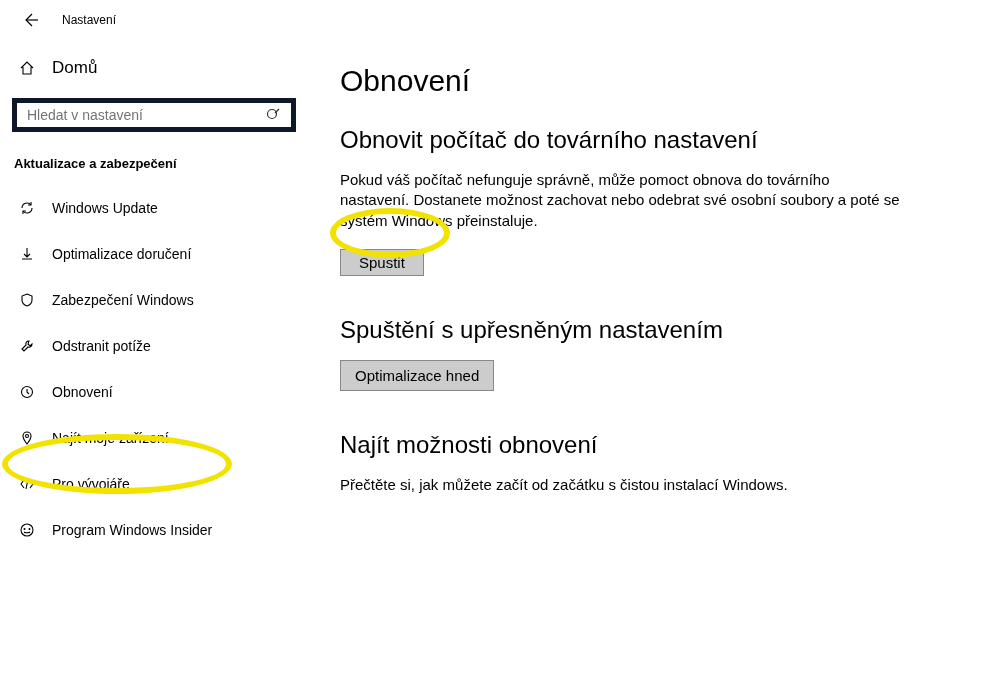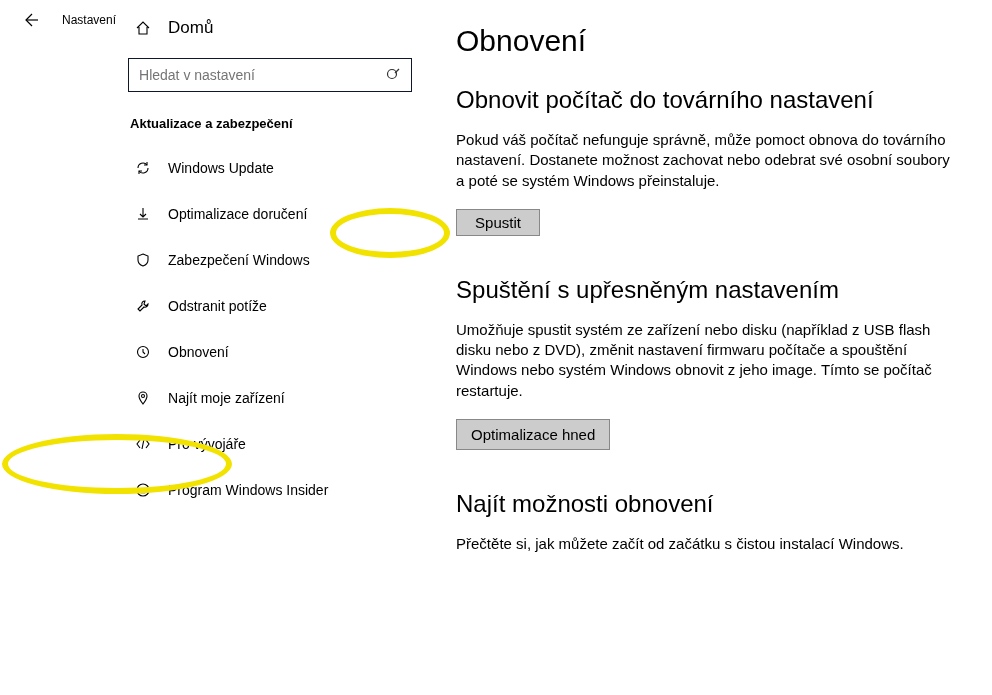--- a/index.html
+++ b/index.html
@@ -1,26 +1,26 @@
 <!DOCTYPE html>
 <html><head>
 <meta charset="utf-8">
 <style>
   * { box-sizing: border-box; margin: 0; padding: 0; }
   html, body { width: 992px; height: 695px; font-family: "Segoe UI", sans-serif; background: #fff; color: #000; overflow: hidden; }
-  .window { display: flex; flex-direction: row; height: 100%; justify-content: center; }
+  .window { display: flex; flex-direction: column; height: 100%; justify-content: center; }
   .titlebar { display: flex; align-items: center; height: 40px; padding-left: 20px; }
   .titlebar .back { width: 20px; height: 20px; display: flex; align-items: center; justify-content: center; cursor: pointer; }
   .titlebar .title { margin-left: 22px; font-size: 12px; }
   .body { display: flex; flex: 1; }
   .sidebar { width: 310px; padding: 8px 0 0 0; }
   .home-row { display: flex; align-items: center; height: 40px; padding-left: 18px; cursor: pointer; font-size: 17px; }
   .home-row .icon { width: 18px; margin-right: 16px; display: flex; justify-content: center; }
   .search-wrap { padding: 10px 14px 10px 12px; }
-  .search { display: flex; align-items: center; border: 1px solid #0f172a; height: 34px; padding: 0 10px; background: #fff; }
+  .search { display: flex; align-items: center; border: 5px solid #0f172a; height: 34px; padding: 0 10px; background: #fff; }
   .search input { flex: 1; border: none; outline: none; font-size: 14px; font-family: inherit; background: transparent; }
   .search .sicon { width: 16px; height: 16px; color: #333; }
   .section-label { font-size: 13px; font-weight: 600; padding: 14px 0 14px 14px; }
   .nav { list-style: none; }
   .nav li { display: flex; align-items: center; height: 46px; padding-left: 18px; font-size: 14px; cursor: pointer; position: relative; }
   .nav li .icon { width: 18px; margin-right: 16px; display: flex; justify-content: center; color: #222; }
   .content { flex: 1; padding: 24px 40px 0 30px; overflow: auto; }
   h1 { font-size: 30px; font-weight: 400; margin-bottom: 28px; }
   h2 { font-size: 24px; font-weight: 400; margin-bottom: 16px; }
   .block { margin-bottom: 40px; max-width: 560px; }
@@ -153,21 +153,20 @@
       <h1>Obnovení</h1>
 
       <div class="block">
         <h2>Obnovit počítač do továrního nastavení</h2>
         <p>Pokud váš počítač nefunguje správně, může pomoct obnova do továrního nastavení. Dostanete možnost zachovat nebo odebrat své osobní soubory a poté se systém Windows přeinstaluje.</p>
         <button class="win">Spustit</button>
       </div>
 
       <div class="block">
         <h2>Spuštění s upřesněným nastavením</h2>
-        <p>Umožňuje spustit systém ze zařízení nebo disku (například z USB flash disku nebo z DVD), změnit nastavení firmwaru počítače a spouštění Windows nebo systém Windows obnovit z jeho image. Tímto se počítač restartuje.</p>
         <button class="win long">Optimalizace hned</button>
       </div>
 
       <div class="block">
         <h2>Najít možnosti obnovení</h2>
         <p>Přečtěte si, jak můžete začít od začátku s čistou instalací Windows.</p>
       </div>
     </div>
   </div>
 

